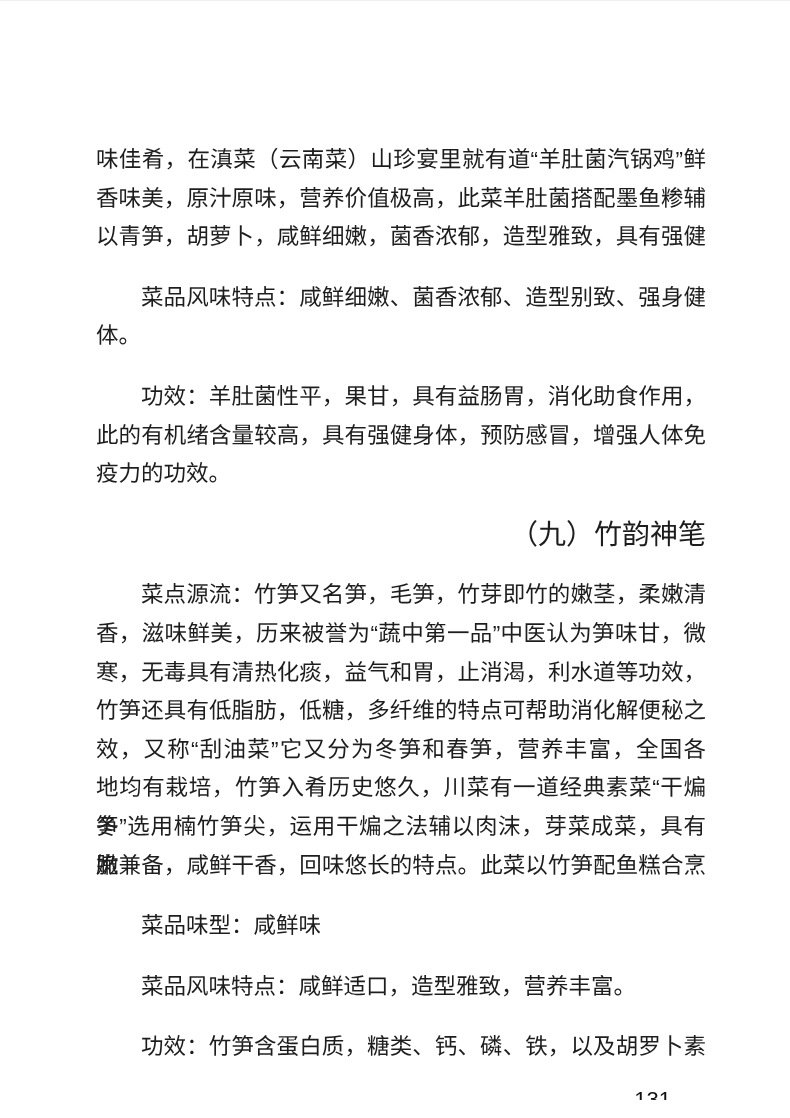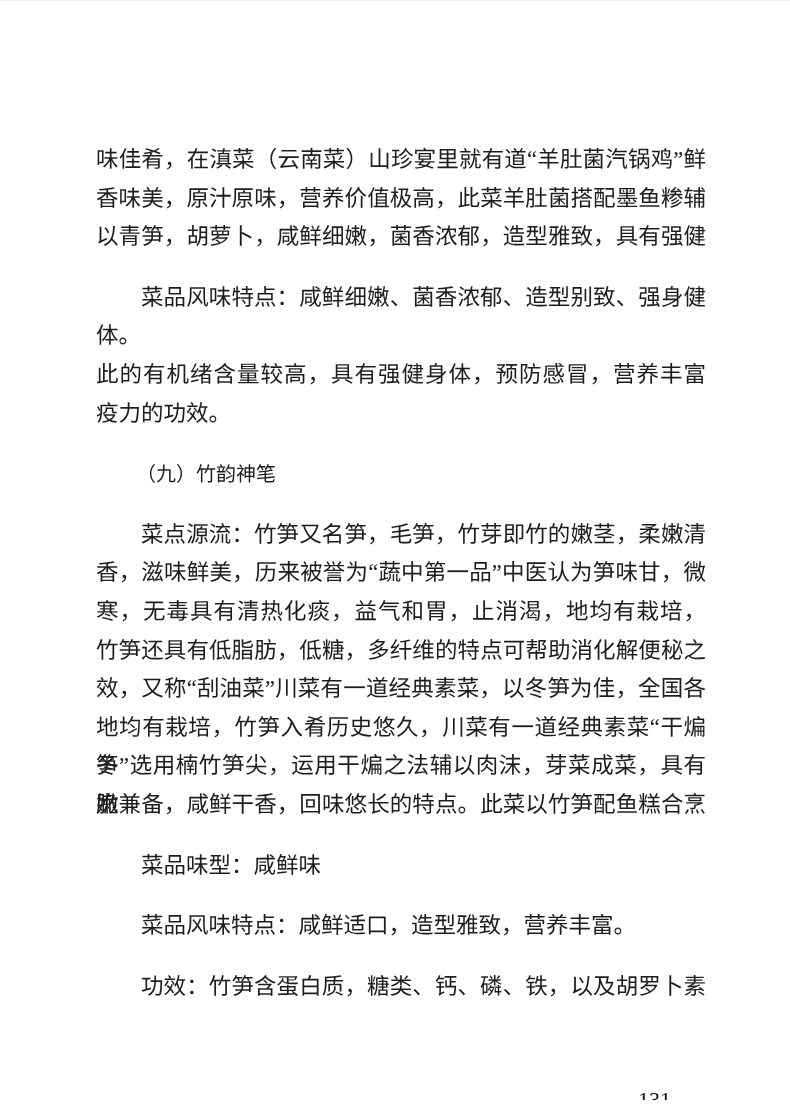--- a/index.html
+++ b/index.html
@@ -6,21 +6,21 @@
     margin: 0;
     padding: 0;
     background: #ffffff;
   }
   .page {
     position: relative;
     width: 790px;
     height: 1100px;
     background: #ffffff;
     overflow: hidden;
-    font-family: Liberation Serif, serif;
+    font-family: Liberation Sans, sans-serif;
     color: #1d1d1d;
     border-top: 1px solid #efefef;
     box-sizing: border-box;
   }
   .text-block {
     position: absolute;
     left: 96px;
     top: 140px;
     width: 610px;
     font-size: 22.5px;
@@ -31,21 +31,21 @@
     line-height: 38.6px;
     letter-spacing: 0;
   }
   
   .line.fill {
     text-align: justify;
     text-align-last: justify;
     text-justify: inter-character;
   }
   .line.indent { text-indent: 2em; margin-top: 22px; }
-  .paragraph.heading .line { font-size: 20px; }
+  .paragraph.heading .line { font-size: 28px; text-align: right; }
   .footer {
     position: absolute;
     top: 1046px;
     right: 97px;
     font-size: 22px;
     line-height: 30px;
     color: #111111;
     margin-top: 38px;
   }
 </style>
@@ -57,32 +57,33 @@
       <div class="paragraph">
         <div class="line fill">味佳肴，在滇菜（云南菜）山珍宴里就有道“羊肚菌汽锅鸡”鲜</div>
         <div class="line fill">香味美，原汁原味，营养价值极高，此菜羊肚菌搭配墨鱼糁辅</div>
         <div class="line fill">以青笋，胡萝卜，咸鲜细嫩，菌香浓郁，造型雅致，具有强健</div>
       </div>
       <div class="paragraph">
         <div class="line fill indent">菜品风味特点：咸鲜细嫩、菌香浓郁、造型别致、强身健</div>
         <div class="line">体。</div>
       </div>
       <div class="paragraph">
-        <div class="line fill">此的有机绪含量较高，具有强健身体，预防感冒，营养丰富</div>
+        <div class="line fill indent">功效：羊肚菌性平，果甘，具有益肠胃，消化助食作用，</div>
+        <div class="line fill">此的有机绪含量较高，具有强健身体，预防感冒，增强人体免</div>
         <div class="line">疫力的功效。</div>
       </div>
       <div class="paragraph heading">
         <div class="line indent">（九）竹韵神笔</div>
       </div>
       <div class="paragraph">
         <div class="line fill indent">菜点源流：竹笋又名笋，毛笋，竹芽即竹的嫩茎，柔嫩清</div>
         <div class="line fill">香，滋味鲜美，历来被誉为“蔬中第一品”中医认为笋味甘，微</div>
-        <div class="line fill">寒，无毒具有清热化痰，益气和胃，止消渴，地均有栽培，</div>
+        <div class="line fill">寒，无毒具有清热化痰，益气和胃，止消渴，利水道等功效，</div>
         <div class="line fill">竹笋还具有低脂肪，低糖，多纤维的特点可帮助消化解便秘之</div>
-        <div class="line fill">效，又称“刮油菜”川菜有一道经典素菜，以冬笋为佳，全国各</div>
+        <div class="line fill">效，又称“刮油菜”它又分为冬笋和春笋，营养丰富，全国各</div>
         <div class="line fill">地均有栽培，竹笋入肴历史悠久，川菜有一道经典素菜“干煸冬</div>
         <div class="line fill">笋”选用楠竹笋尖，运用干煸之法辅以肉沫，芽菜成菜，具有脆</div>
         <div class="line fill">嫩兼备，咸鲜干香，回味悠长的特点。此菜以竹笋配鱼糕合烹</div>
       </div>
       <div class="paragraph">
         <div class="line indent">菜品味型：咸鲜味</div>
       </div>
       <div class="paragraph">
         <div class="line indent">菜品风味特点：咸鲜适口，造型雅致，营养丰富。</div>
       </div>

